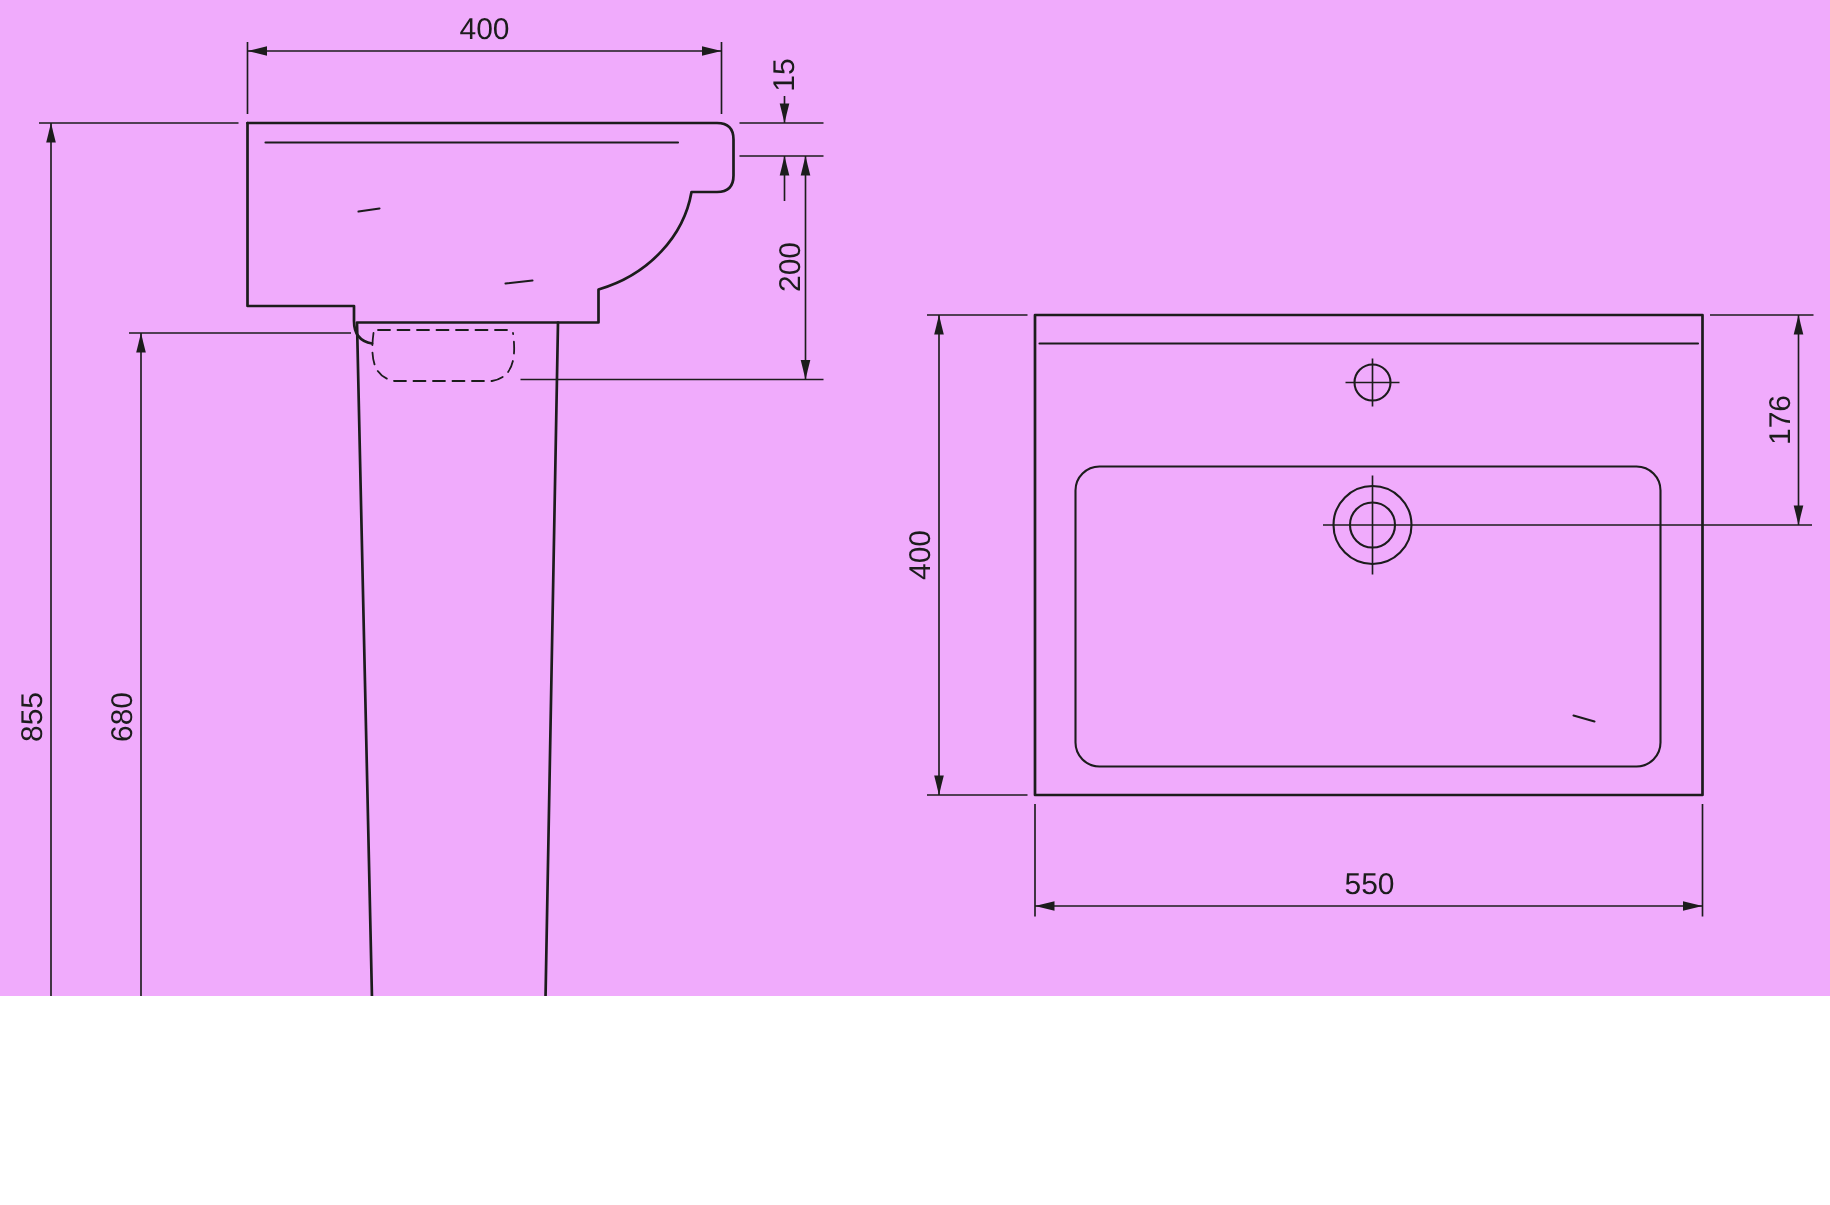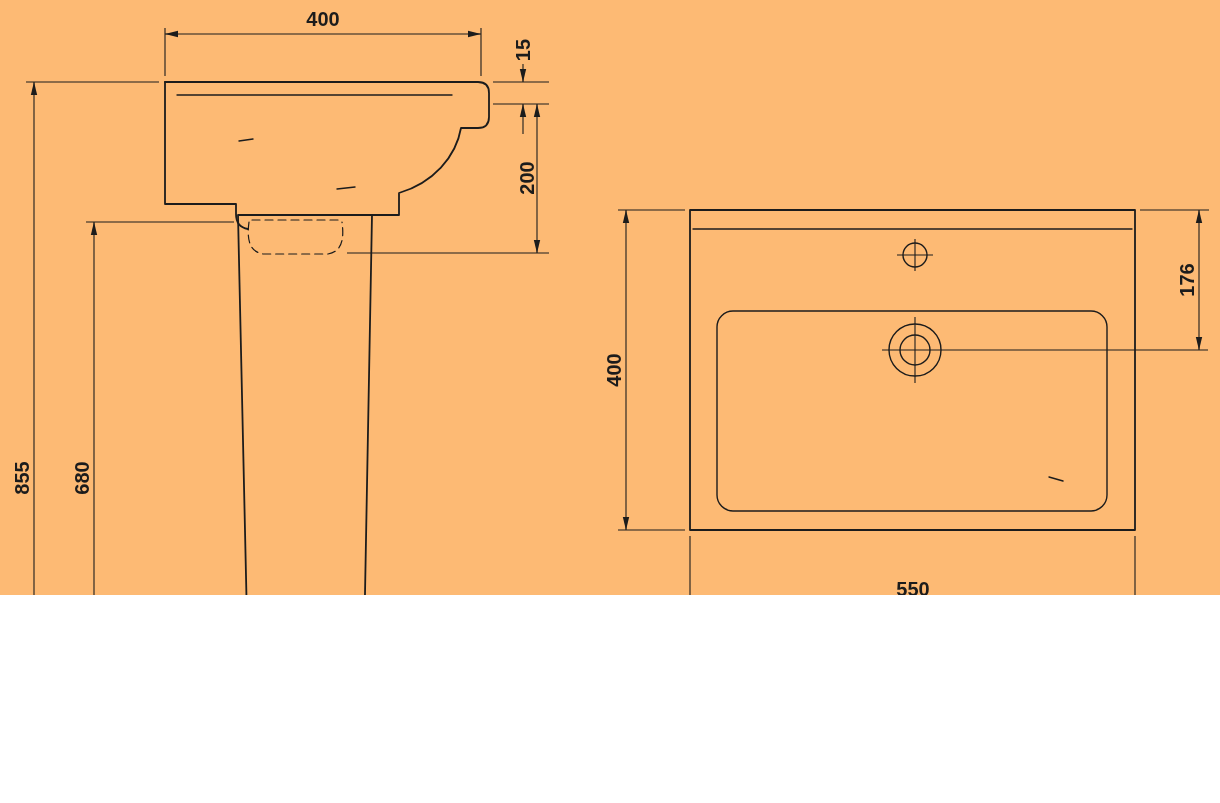--- a/index.html
+++ b/index.html
@@ -1,16 +1,16 @@
 <!DOCTYPE html>
 <html><head>
 <meta charset="utf-8">
 <style>
   html,body{margin:0;padding:0;background:#ffffff;}
-  .canvas{width:1220px;height:595px;position:relative;background:#fdba74;overflow:hidden;font-weight:bold;}
+  .canvas{width:1220px;height:664px;position:relative;background:#f0abfc;overflow:hidden;}
   svg{display:block;}
   .ol{stroke:#1c1c1c;stroke-width:1.8;fill:none;stroke-linecap:round;stroke-linejoin:round;}
   .ol2{stroke:#1c1c1c;stroke-width:1.4;fill:none;stroke-linecap:round;stroke-linejoin:round;}
   .hl{stroke:#1c1c1c;stroke-width:1.2;fill:none;stroke-dasharray:8 5;stroke-linecap:round;}
   .dl{stroke:#1c1c1c;stroke-width:1.1;fill:none;}
   .dim-text{font-family:"Liberation Sans", sans-serif;font-size:20px;fill:#1c1c1c;}
 </style>
 </head>
 <body>
 

